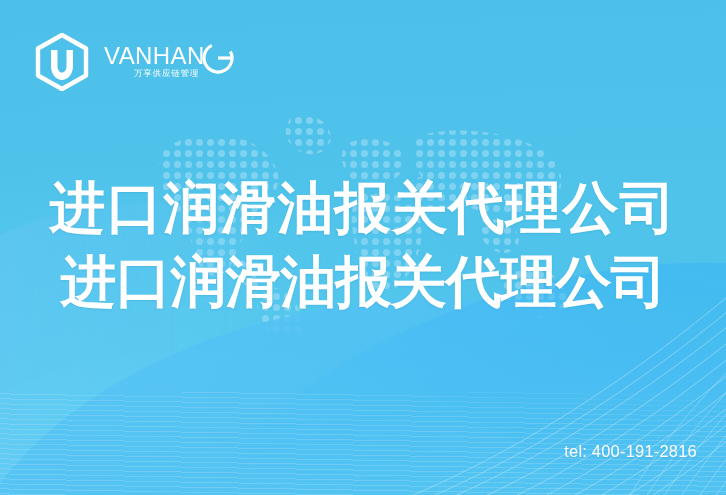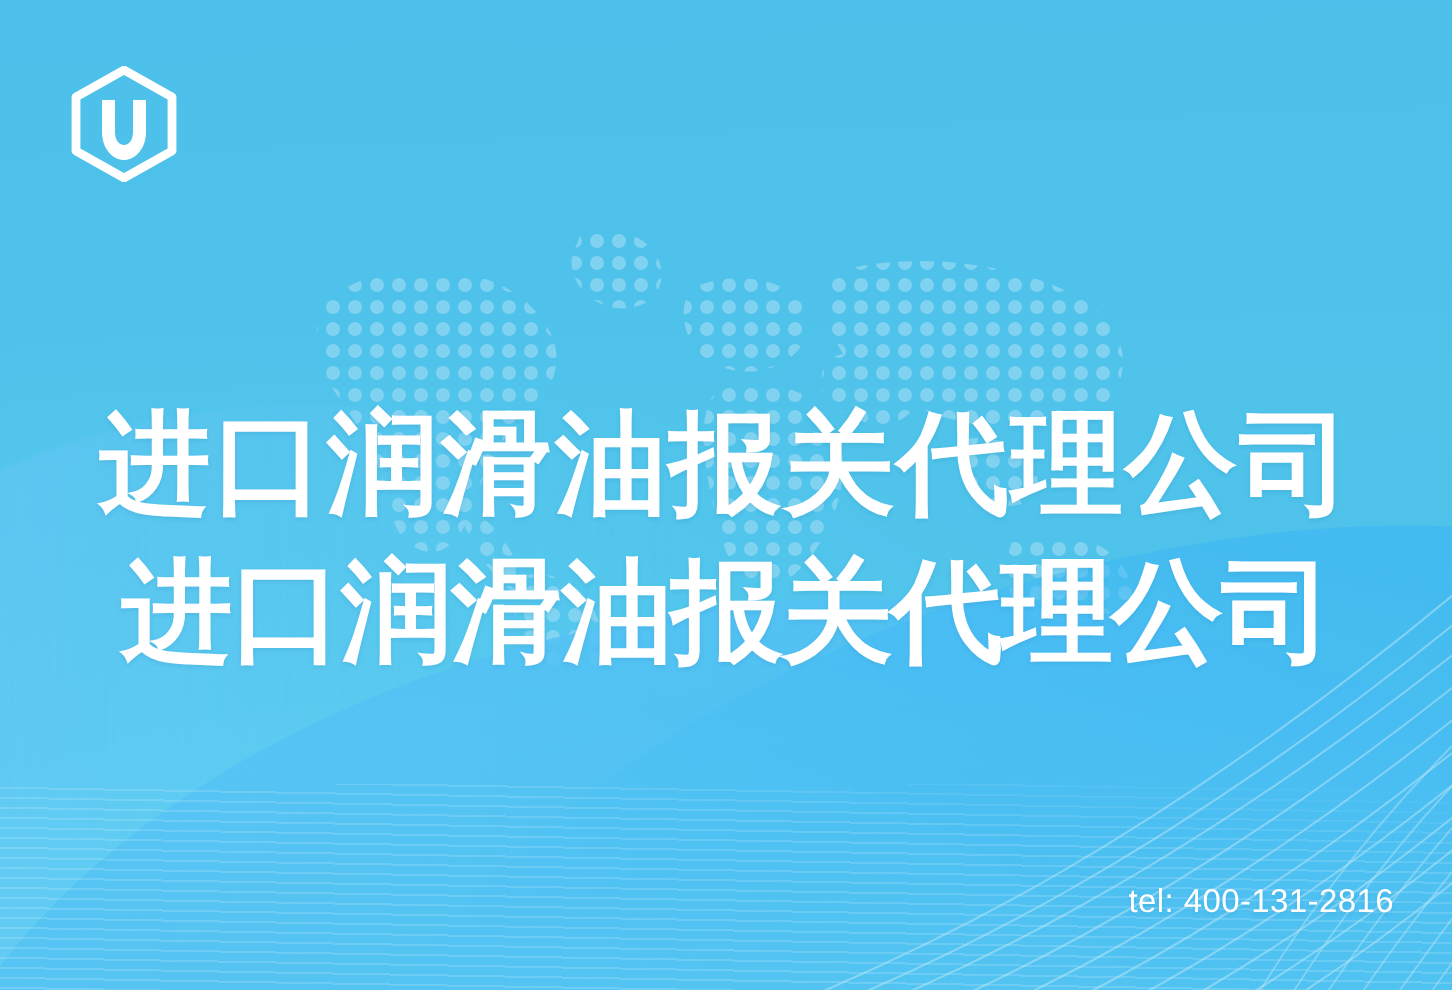--- a/index.html
+++ b/index.html
@@ -106,25 +106,24 @@
   .logo-mark { width:60px; height:58px; flex:0 0 auto; }
   .logo-word { position:relative; height:58px; width:130px; }
   .logo-word svg { position:absolute; left:0; top:9px; }
 
   
   .headline {
     position:absolute;
     left:0; right:0; top:175px;
     text-align:center;
     color:#ffffff;
-    font-family:Liberation Sans, sans-serif;
+    font-family:Liberation Mono, monospace;
     font-weight:bold;
     letter-spacing:.5px;
     text-shadow:0 1px 2px rgba(30,120,170,.16);
-    margin-top:20px;
   }
   .line1 {
     font-size:56px;
     line-height:74px;
     letter-spacing:1px;
   }
   .line2 {
     font-size:56px;
     line-height:74px;
     letter-spacing:-1px;
@@ -228,22 +227,30 @@
   </svg>
 
   <div class="logo-block">
     <svg class="logo-mark" viewBox="0 0 60 58" xmlns="http://www.w3.org/2000/svg" aria-hidden="true">
       <path d="M29 2 L53 15.5 L53 42.5 L29 56 L5 42.5 L5 15.5 Z" fill="none" stroke="#ffffff" stroke-width="4.4" stroke-linejoin="round"></path>
       <path d="M18 17 L18 33 C18 42, 24 47, 29 47 C34 47, 40 42, 40 33 L40 17
                L33.5 17 L33.5 33 C33.5 37, 31.5 39.5, 29 39.5
                C26.5 39.5, 24.5 37, 24.5 33 L24.5 17 Z" fill="#ffffff"></path>
     </svg>
 
+    <div class="logo-word">
+      <svg width="132" height="42" viewBox="0 0 132 42" xmlns="http://www.w3.org/2000/svg" aria-hidden="true">
+        <text x="0" y="22" font-family="Liberation Sans, sans-serif" font-size="24" letter-spacing="0.4" fill="#ffffff">VANHAN</text>
+        <circle cx="114" cy="16" r="14" fill="none" stroke="#ffffff" stroke-width="3.2" stroke-dasharray="66 22" transform="rotate(-28 114 16)"></circle>
+        <line x1="114" y1="16" x2="127" y2="16" stroke="#ffffff" stroke-width="3.2"></line>
+        <text x="30" y="34" font-family="Liberation Sans, sans-serif" font-size="8.5" letter-spacing="0.8" fill="#ffffff">万享供应链管理</text>
+      </svg>
+    </div>
   </div>
 
   <div class="headline">
     <div class="line1">进口润滑油报关代理公司</div>
     <div class="line2">进口润滑油报关代理公司</div>
   </div>
 
-  <div class="tel">tel: 400-131-2816</div>
+  <div class="tel">tel: 400-191-2816</div>
 
 </div>
 
 </body></html>

